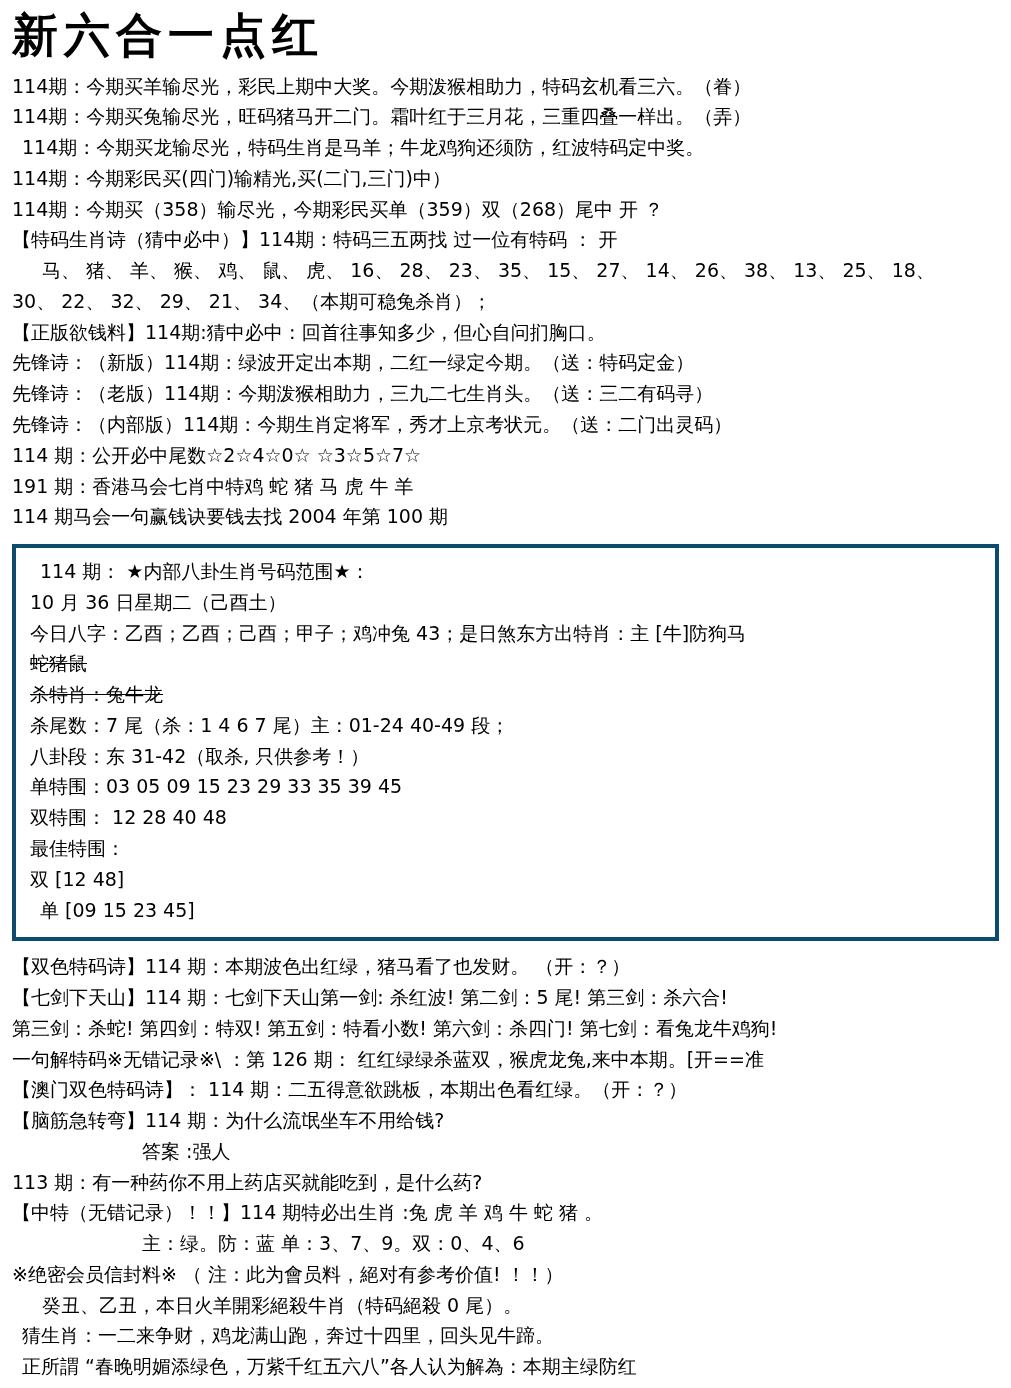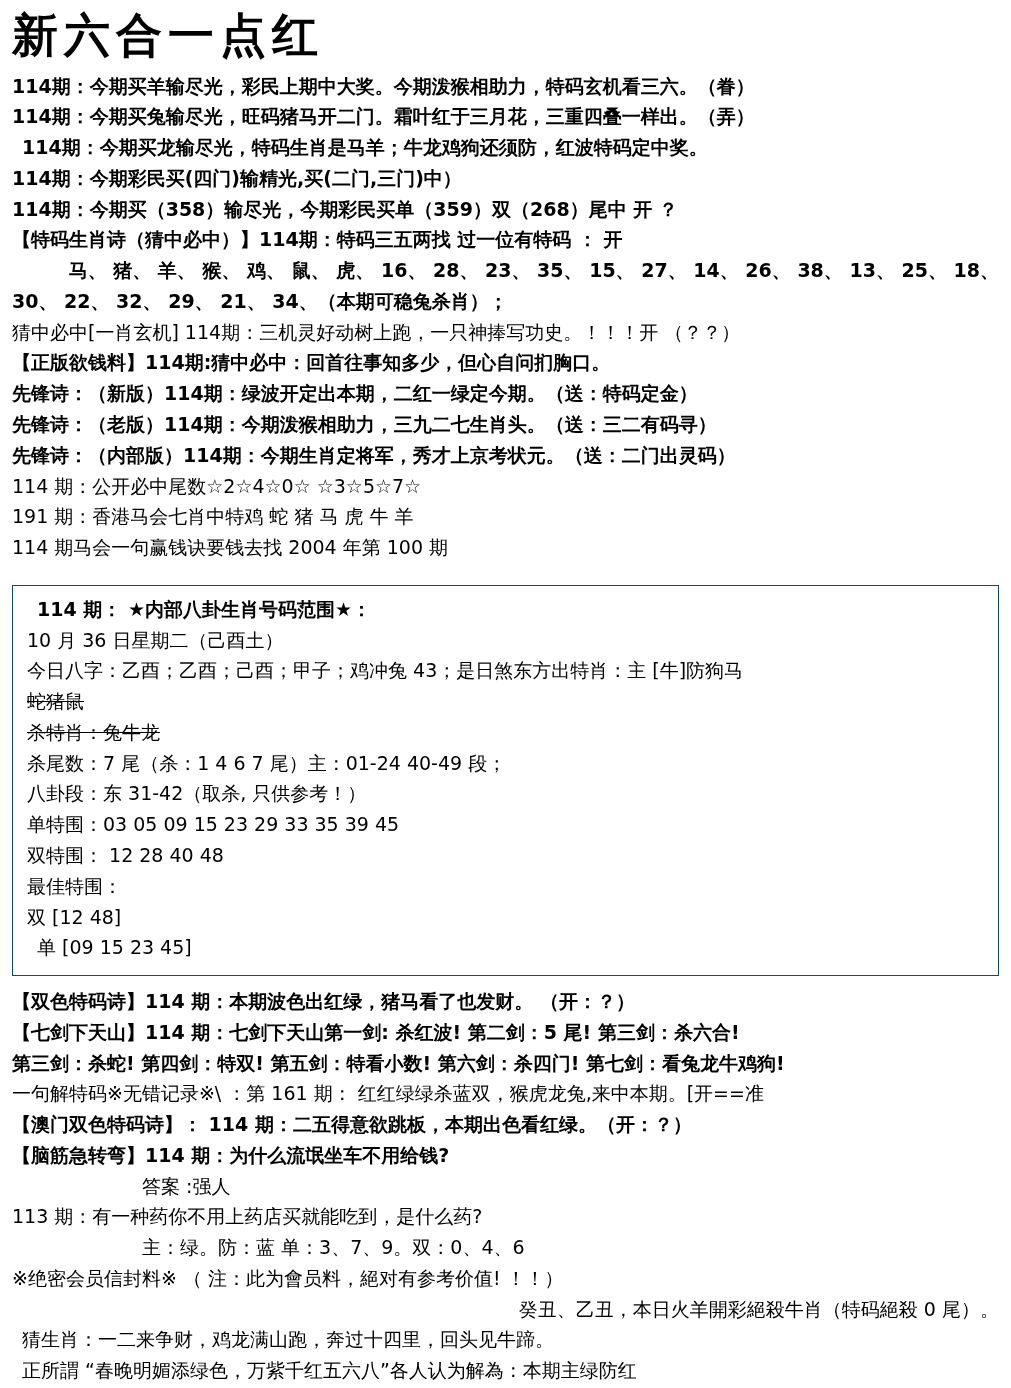--- a/index.html
+++ b/index.html
@@ -29,26 +29,26 @@
   }
   .lines {
     font-size: 19px;
     line-height: 1.62;
   }
   .line {
     white-space: normal;
     margin: 0;
   }
   .ind1 { padding-left: 10px; }
-  .ind2 { padding-left: 30px; text-align: right; }
+  .ind2 { padding-left: 30px; }
   .ind4 { padding-left: 130px; }
-  .bold { font-weight: bold; }
+  .bold { font-weight: normal; }
   .boxed {
-    border: 1px solid #0c4a6e;
-    margin: 22px 0 10px 0;
+    border: 4px solid #0c4a6e;
+    margin: 12px 0 10px 0;
     padding: 8px 10px 12px 14px;
     font-size: 19px;
     line-height: 1.62;
   }
   .boxed .line { margin: 0; }
   .strike {
     text-decoration: line-through;
   }
   .lower {
     font-size: 19px;
@@ -64,21 +64,20 @@
 
   <div class="lines">
     <div class="line bold">114期：今期买羊输尽光，彩民上期中大奖。今期泼猴相助力，特码玄机看三六。（眷）</div>
     <div class="line bold">114期：今期买兔输尽光，旺码猪马开二门。霜叶红于三月花，三重四叠一样出。（弄）</div>
     <div class="line bold ind1">114期：今期买龙输尽光，特码生肖是马羊；牛龙鸡狗还须防，红波特码定中奖。</div>
     <div class="line bold">114期：今期彩民买(四门)输精光,买(二门,三门)中）</div>
     <div class="line bold">114期：今期买（358）输尽光，今期彩民买单（359）双（268）尾中 开 ？</div>
     <div class="line bold">【特码生肖诗（猜中必中）】114期：特码三五两找   过一位有特码 ：  开</div>
     <div class="line bold ind2">马、 猪、 羊、 猴、 鸡、 鼠、 虎、 16、 28、 23、 35、 15、 27、 14、 26、 38、 13、 25、 18、</div>
     <div class="line bold">30、 22、 32、 29、 21、 34、（本期可稳兔杀肖）；</div>
-    <div class="line">猜中必中[一肖玄机] 114期：三机灵好动树上跑，一只神捧写功史。！！！开 （？？）</div>
     <div class="line bold">【正版欲钱料】114期:猜中必中：回首往事知多少，但心自问扪胸口。</div>
     <div class="line bold">先锋诗：（新版）114期：绿波开定出本期，二红一绿定今期。（送：特码定金）</div>
     <div class="line bold">先锋诗：（老版）114期：今期泼猴相助力，三九二七生肖头。（送：三二有码寻）</div>
     <div class="line bold">先锋诗：（内部版）114期：今期生肖定将军，秀才上京考状元。（送：二门出灵码）</div>
     <div class="line">114 期：公开必中尾数☆2☆4☆0☆  ☆3☆5☆7☆</div>
     <div class="line">191 期：香港马会七肖中特鸡  蛇  猪  马  虎  牛  羊</div>
     <div class="line">114 期马会一句赢钱诀要钱去找 2004 年第 100 期</div>
   </div>
 
   <div class="boxed">
@@ -93,25 +92,26 @@
     <div class="line">双特围： 12 28 40 48</div>
     <div class="line">最佳特围：</div>
     <div class="line">双 [12 48]</div>
     <div class="line ind1">单 [09 15 23 45]</div>
   </div>
 
   <div class="lower">
     <div class="line bold">【双色特码诗】114 期：本期波色出红绿，猪马看了也发财。 （开：？）</div>
     <div class="line bold">【七剑下天山】114 期：七剑下天山第一剑: 杀红波! 第二剑：5 尾! 第三剑：杀六合!</div>
     <div class="line bold">第三剑：杀蛇!  第四剑：特双! 第五剑：特看小数! 第六剑：杀四门! 第七剑：看兔龙牛鸡狗!</div>
-    <div class="line">一句解特码※无错记录※\ ：第 161 期： 红红绿绿杀蓝双，猴虎龙兔,来中本期。[开==准</div>
+    <div class="line">一句解特码※无错记录※\ ：第 126 期： 红红绿绿杀蓝双，猴虎龙兔,来中本期。[开==准</div>
     <div class="line bold">【澳门双色特码诗】： 114 期：二五得意欲跳板，本期出色看红绿。（开：？）</div>
     <div class="line bold">【脑筋急转弯】114 期：为什么流氓坐车不用给钱?</div>
     <div class="line ind4">答案 :强人</div>
     <div class="line">113 期：有一种药你不用上药店买就能吃到，是什么药?</div>
+    <div class="line bold">【中特（无错记录）！！】114 期特必出生肖 :兔 虎 羊 鸡 牛 蛇 猪 。</div>
     <div class="line ind4">主：绿。防：蓝  单：3、7、9。双：0、4、6</div>
     <div class="line">※绝密会员信封料※ （ 注：此为會员料，絕对有参考价值! ！！）</div>
     <div class="line ind2">癸丑、乙丑，本日火羊開彩絕殺牛肖（特码絕殺 0 尾）。</div>
     <div class="line ind1">猜生肖：一二来争财，鸡龙满山跑，奔过十四里，回头见牛蹄。</div>
     <div class="line ind1">正所謂 “春晚明媚添绿色，万紫千红五六八”各人认为解為：本期主绿防红</div>
 
   </div>
 
 </div>
 

